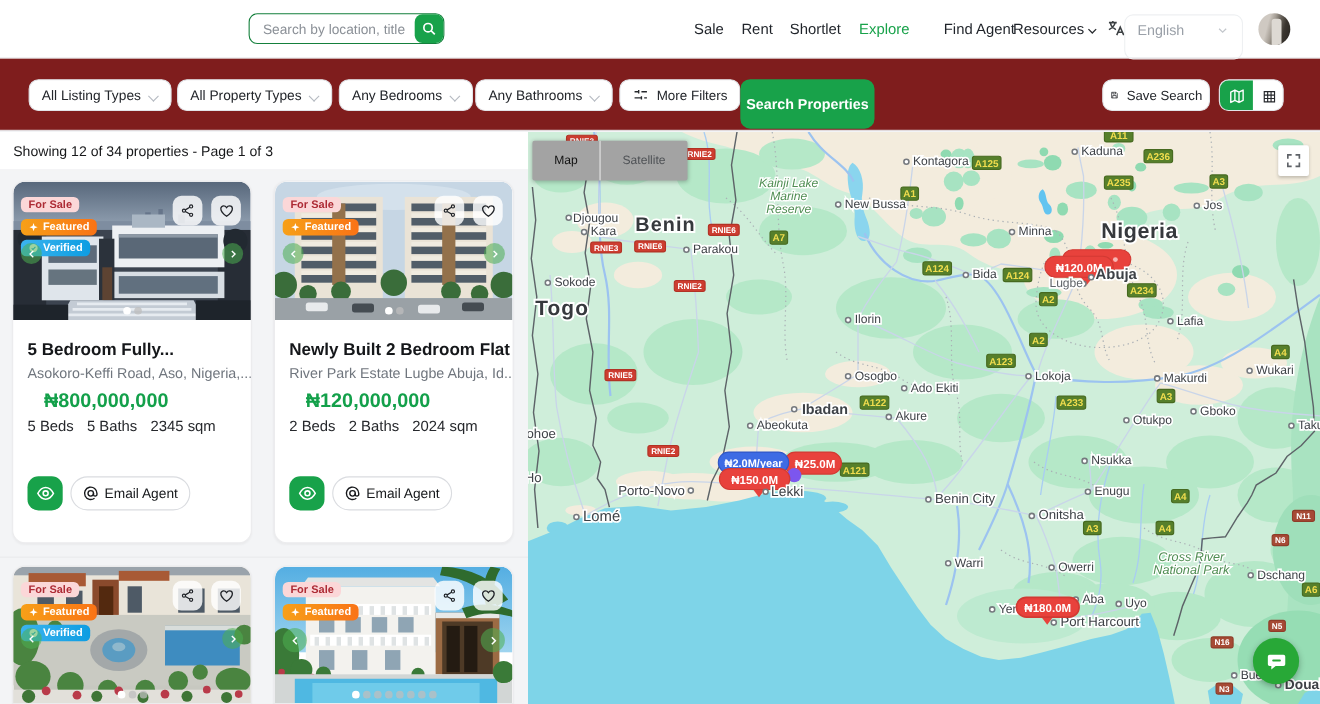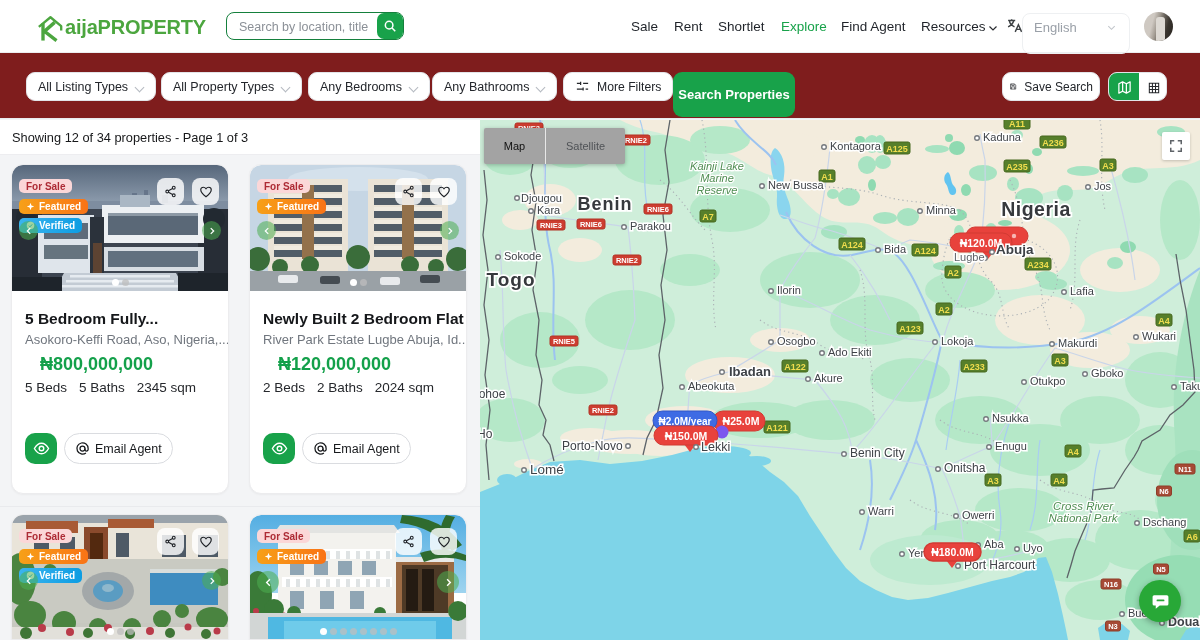--- a/index.html
+++ b/index.html
@@ -47,43 +47,35 @@
 .mapwrap{position:absolute;left:480px;top:120px;width:720px;height:520px;overflow:hidden;background:#cfeeda;}
 .mapctl{position:absolute;left:4px;top:8px;width:141px;height:36px;background:#a3a3a3;border-radius:2px;box-shadow:0 1px 4px rgba(0,0,0,0.25);z-index:5;font-size:11px;}
 .mapctl .a{position:absolute;left:0;top:0;width:62px;height:36px;display:flex;align-items:center;justify-content:center;color:#111;border-right:1px solid #e7e7e7;}
 .mapctl .b{position:absolute;left:62px;top:0;width:79px;height:36px;display:flex;align-items:center;justify-content:center;color:#4f5256;}
 .fsbtn{position:absolute;right:10px;top:12px;width:28px;height:28px;background:#fff;border-radius:2px;box-shadow:0 1px 3px rgba(0,0,0,0.2);z-index:5;display:flex;align-items:center;justify-content:center;}
 .chatbtn{position:absolute;left:659px;top:460px;width:42px;height:42px;border-radius:50%;background:#28a837;box-shadow:0 2px 6px rgba(0,0,0,0.3);z-index:6;display:flex;align-items:center;justify-content:center;}
 </style>
 </head>
 <body>
 <div class="header">
-  <div class="logo">
-    <svg width="28" height="29" viewBox="0 0 30 30" style="margin-right:1px;">
-      <path d="M4 13.5 L15.5 4 L27 13.5 L27 17" fill="none" stroke="#4ca63f" stroke-width="2.5" stroke-linejoin="round" stroke-linecap="square"></path>
-      <path d="M7.5 10.5 V29" stroke="#4ca63f" stroke-width="3.6" fill="none"></path>
-      <path d="M7.5 20.5 L20 9.5 M9.5 19.5 L22 29" stroke="#4ca63f" stroke-width="3.6" fill="none"></path>
-    </svg>
-    <span class="logo-text">aijaPROPERTY</span>
-  </div>
   <div class="searchbox">
     <span class="ph">Search by location, title</span>
     <div class="searchbtn">
         <svg width="14" height="14" viewBox="0 0 24 24" fill="none" stroke="#fff" stroke-width="2.6">
           <circle cx="10.5" cy="10.5" r="6.5"></circle>
           <path d="M15.5 15.5 L21 21"></path>
         </svg>
       </div>
   </div>
   <div class="nav">
     <span style="position:absolute;left:0px;">Sale</span>
     <span style="position:absolute;left:43px;">Rent</span>
     <span style="position:absolute;left:87px;">Shortlet</span>
     <span style="position:absolute;left:150px;color:#18a24a;">Explore</span>
-    <span style="position:absolute;left:210px;">Find Agent</span>
+    <span style="position:absolute;left:227px;">Find Agent</span>
     <span style="position:absolute;left:290px;">Resources</span>
     <svg width="12" height="12" viewBox="0 0 24 24" fill="none" stroke="#2a2d31" stroke-width="2.4" style="position:absolute;left:356px;top:3px;">
         <path d="M5 9 L12 16 L19 9"></path>
       </svg>
   </div>
   <svg width="17" height="17" viewBox="0 0 24 24" style="position:absolute;left:1006px;top:17px;" fill="none" stroke="#3c4043" stroke-width="2">
       <path d="M3 5 h10 M8 3 v2 M5 5 c0 4 3 7 7 9 M11 5 c-1 4 -4 7 -8 9"></path>
       <path d="M13 21 l4.5-10 l4.5 10 M14.8 17.5 h5.4"></path>
     </svg>
   <div class="lang">

